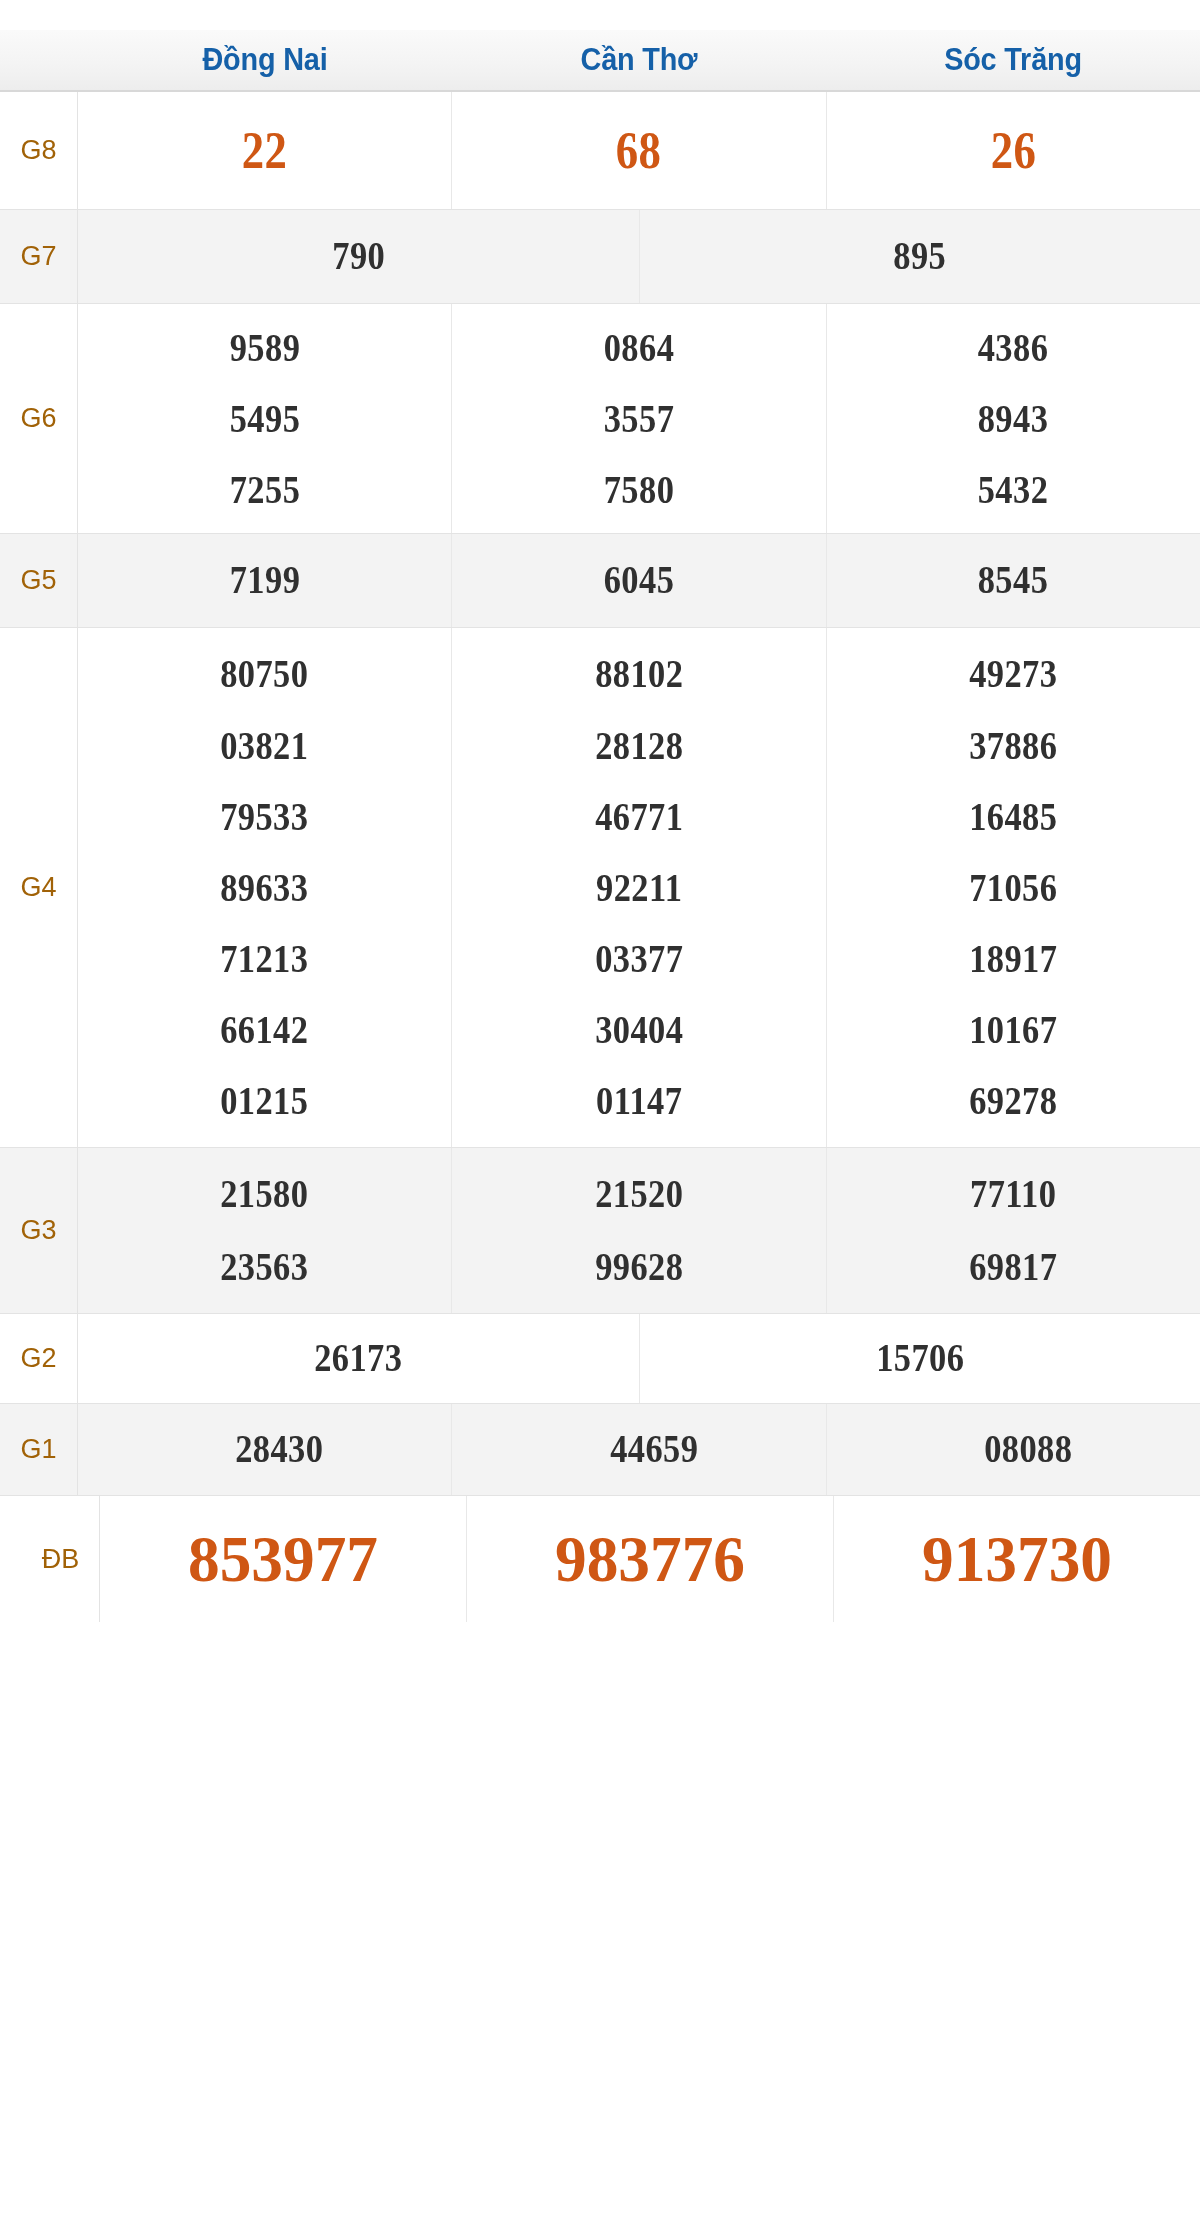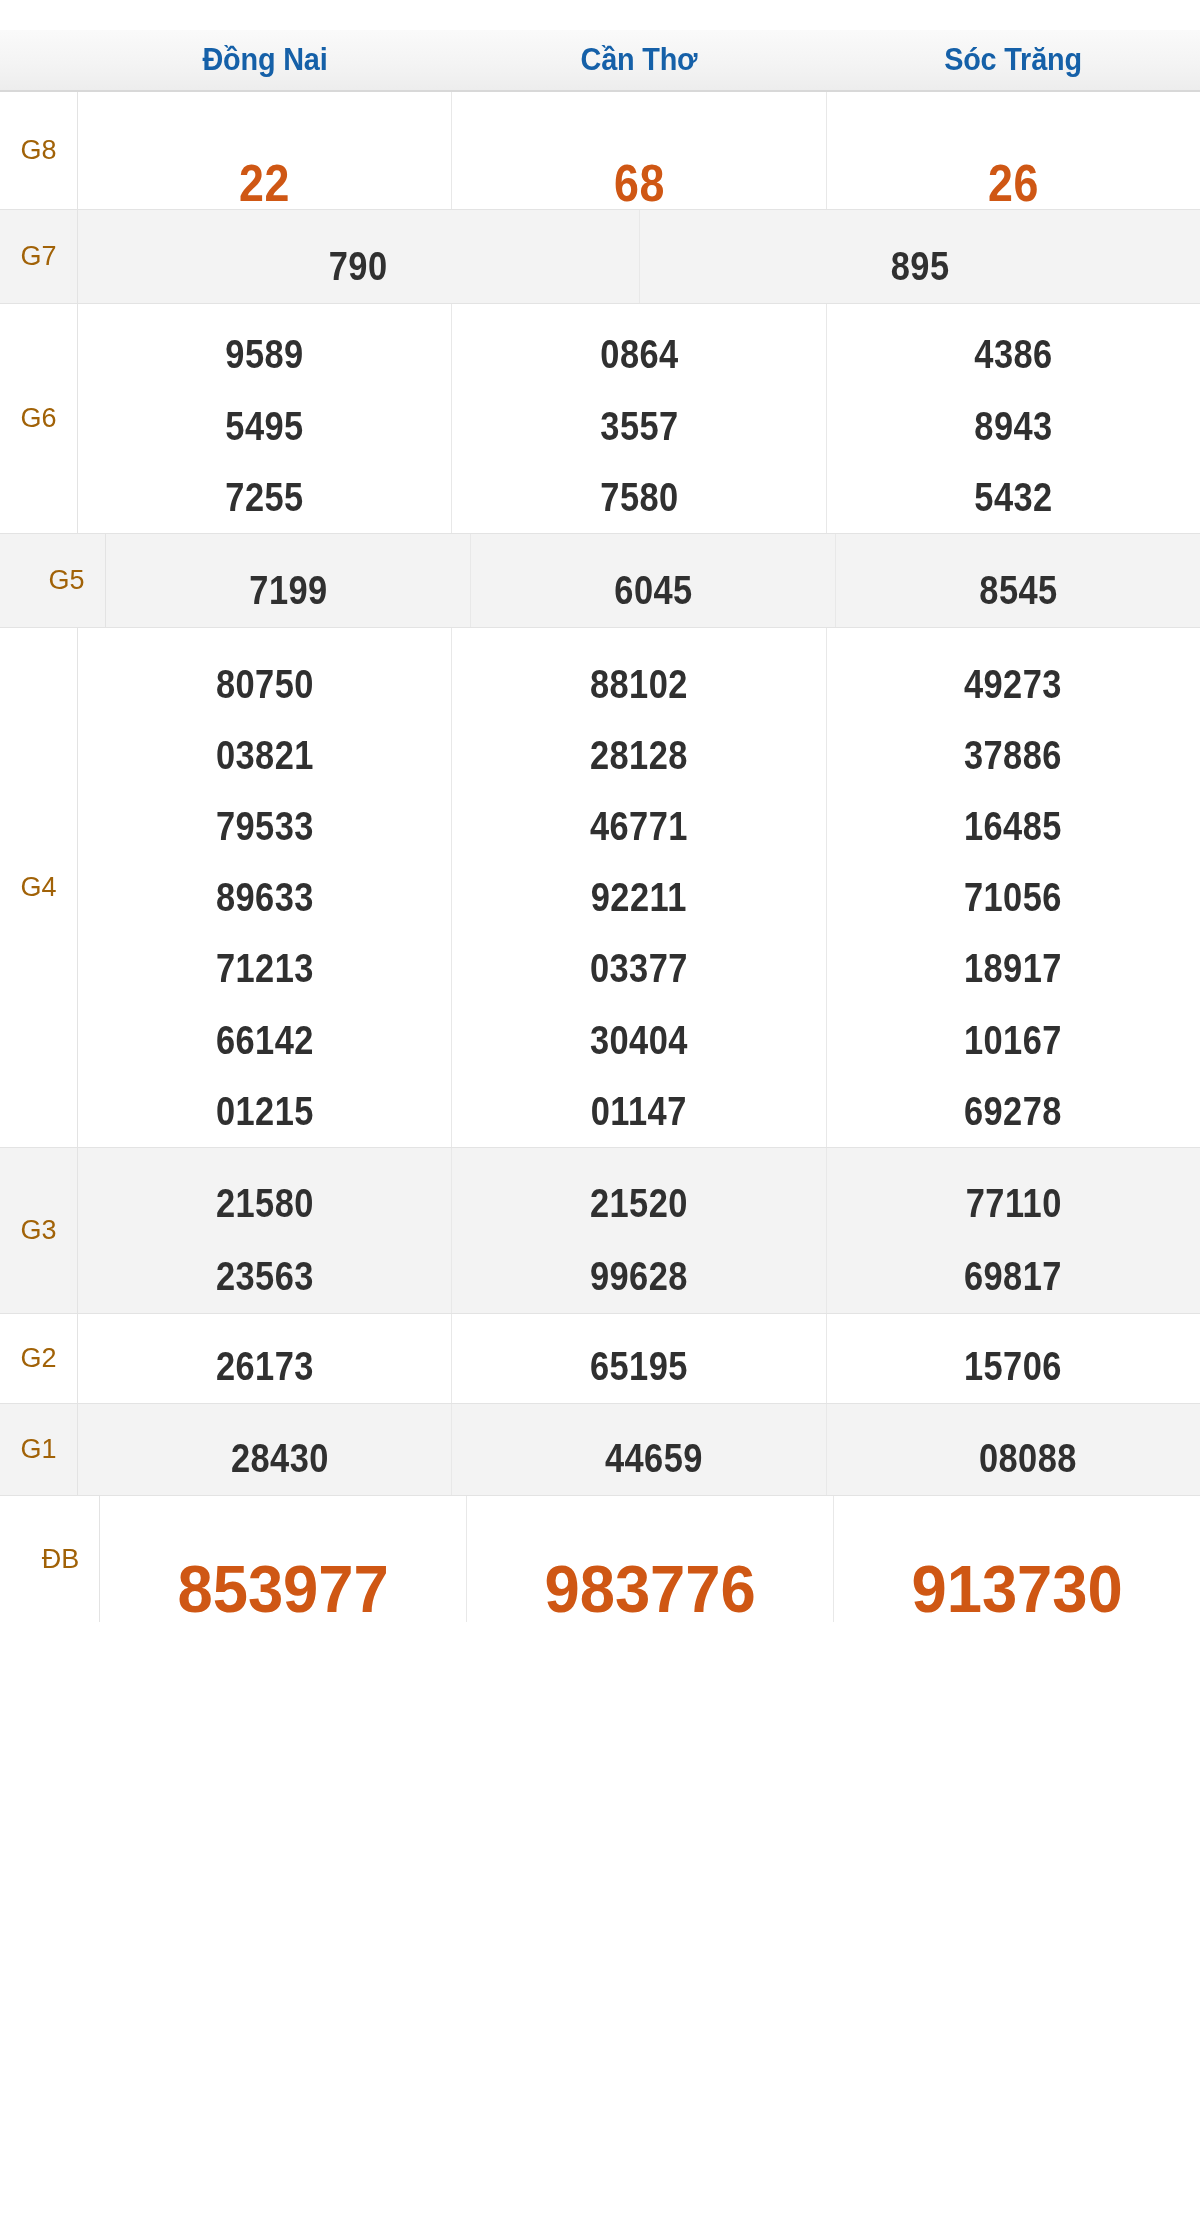--- a/index.html
+++ b/index.html
@@ -70,41 +70,42 @@
     font-size: 27px;
     color: #a16207;
     font-weight: 400;
     border-right: 1px solid #e3e3e3;
   }
   .cell-nums {
     flex: 1 1 0;
     display: flex;
     flex-direction: column;
     align-items: center;
-    justify-content: flex-end;
+    justify-content: center;
     border-right: 1px solid #e8e8e8;
     padding: 0 4px;
+    font-family: Liberation Serif, serif;
   }
   .cell-nums:last-child { border-right: none; }
 
   .num {
     font-size: 40px;
     font-weight: bold;
     color: #303030;
     line-height: 1.82;
     transform: scaleX(0.86);
     letter-spacing: 0.5px;
     white-space: nowrap;
   }
 
   
   .r-g8  { height: 118px; }
   .r-g7  { height: 94px;  }
   .r-g6  { height: 230px; }
-  .r-g5  { height: 94px; padding-left: 28px;  }
+  .r-g5  { height: 94px;  }
   .r-g4  { height: 520px; }
   .r-g3  { height: 166px; }
   .r-g2  { height: 90px;  }
   .r-g1  { height: 92px; gap: 30px;  }
   .r-db  { height: 126px; }
 
   
   .r-g8 .num {
     color: #cf5714;
     font-size: 52px;
@@ -232,23 +233,20 @@
           <div class="num">77110</div>
           <div class="num">69817</div>
         </div>
       </div>
       <div class="row r-g2">
         <div class="cell-label">G2</div>
         <div class="cell-nums">
           <div class="num">26173</div>
         </div>
         <div class="cell-nums">
-          <div class="num">65195</div>
-        </div>
-        <div class="cell-nums">
           <div class="num">15706</div>
         </div>
       </div>
       <div class="row r-g1 alt">
         <div class="cell-label">G1</div>
         <div class="cell-nums">
           <div class="num">28430</div>
         </div>
         <div class="cell-nums">
           <div class="num">44659</div>

